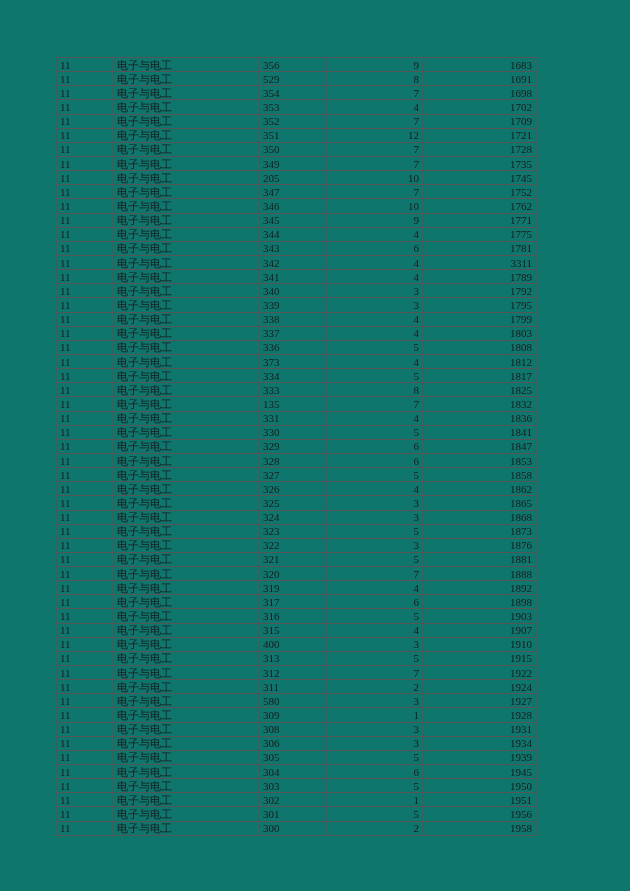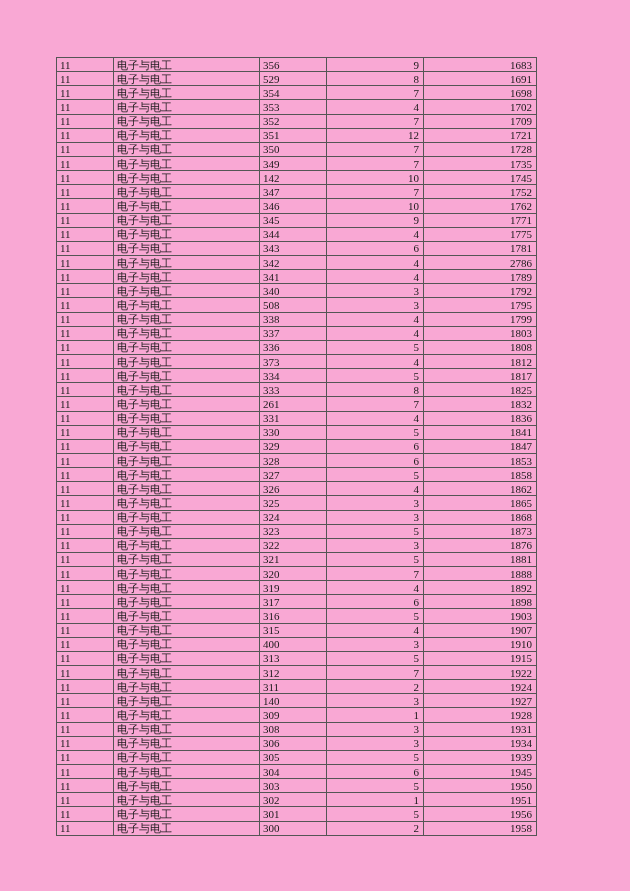--- a/index.html
+++ b/index.html
@@ -11,21 +11,21 @@
     height: 891px;
     background: #ffffff;
     position: relative;
     font-family: "Liberation Serif", "DejaVu Serif", serif;
     overflow: hidden;
   }
   .page {
     position: absolute;
     left: 0; top: 0;
     width: 630px; height: 891px;
-    background: #f9a8d4;
+    background: #0f766e;
   }
   table.score-table {
     position: absolute;
     left: 56px;
     top: 57px;
     width: 480px;
     height: 779px;
     border-collapse: collapse;
     table-layout: fixed;
   }
@@ -112,21 +112,21 @@
         <tr>
           <td class="align-left">11</td>
           <td class="align-left">电子与电工</td>
           <td class="align-left">349</td>
           <td class="align-right">7</td>
           <td class="align-right">1735</td>
         </tr>
         <tr>
           <td class="align-left">11</td>
           <td class="align-left">电子与电工</td>
-          <td class="align-left">142</td>
+          <td class="align-left">205</td>
           <td class="align-right">10</td>
           <td class="align-right">1745</td>
         </tr>
         <tr>
           <td class="align-left">11</td>
           <td class="align-left">电子与电工</td>
           <td class="align-left">347</td>
           <td class="align-right">7</td>
           <td class="align-right">1752</td>
         </tr>
@@ -156,40 +156,40 @@
           <td class="align-left">电子与电工</td>
           <td class="align-left">343</td>
           <td class="align-right">6</td>
           <td class="align-right">1781</td>
         </tr>
         <tr>
           <td class="align-left">11</td>
           <td class="align-left">电子与电工</td>
           <td class="align-left">342</td>
           <td class="align-right">4</td>
-          <td class="align-right">2786</td>
+          <td class="align-right">3311</td>
         </tr>
         <tr>
           <td class="align-left">11</td>
           <td class="align-left">电子与电工</td>
           <td class="align-left">341</td>
           <td class="align-right">4</td>
           <td class="align-right">1789</td>
         </tr>
         <tr>
           <td class="align-left">11</td>
           <td class="align-left">电子与电工</td>
           <td class="align-left">340</td>
           <td class="align-right">3</td>
           <td class="align-right">1792</td>
         </tr>
         <tr>
           <td class="align-left">11</td>
           <td class="align-left">电子与电工</td>
-          <td class="align-left">508</td>
+          <td class="align-left">339</td>
           <td class="align-right">3</td>
           <td class="align-right">1795</td>
         </tr>
         <tr>
           <td class="align-left">11</td>
           <td class="align-left">电子与电工</td>
           <td class="align-left">338</td>
           <td class="align-right">4</td>
           <td class="align-right">1799</td>
         </tr>
@@ -224,21 +224,21 @@
         <tr>
           <td class="align-left">11</td>
           <td class="align-left">电子与电工</td>
           <td class="align-left">333</td>
           <td class="align-right">8</td>
           <td class="align-right">1825</td>
         </tr>
         <tr>
           <td class="align-left">11</td>
           <td class="align-left">电子与电工</td>
-          <td class="align-left">261</td>
+          <td class="align-left">135</td>
           <td class="align-right">7</td>
           <td class="align-right">1832</td>
         </tr>
         <tr>
           <td class="align-left">11</td>
           <td class="align-left">电子与电工</td>
           <td class="align-left">331</td>
           <td class="align-right">4</td>
           <td class="align-right">1836</td>
         </tr>
@@ -371,21 +371,21 @@
         <tr>
           <td class="align-left">11</td>
           <td class="align-left">电子与电工</td>
           <td class="align-left">311</td>
           <td class="align-right">2</td>
           <td class="align-right">1924</td>
         </tr>
         <tr>
           <td class="align-left">11</td>
           <td class="align-left">电子与电工</td>
-          <td class="align-left">140</td>
+          <td class="align-left">580</td>
           <td class="align-right">3</td>
           <td class="align-right">1927</td>
         </tr>
         <tr>
           <td class="align-left">11</td>
           <td class="align-left">电子与电工</td>
           <td class="align-left">309</td>
           <td class="align-right">1</td>
           <td class="align-right">1928</td>
         </tr>

